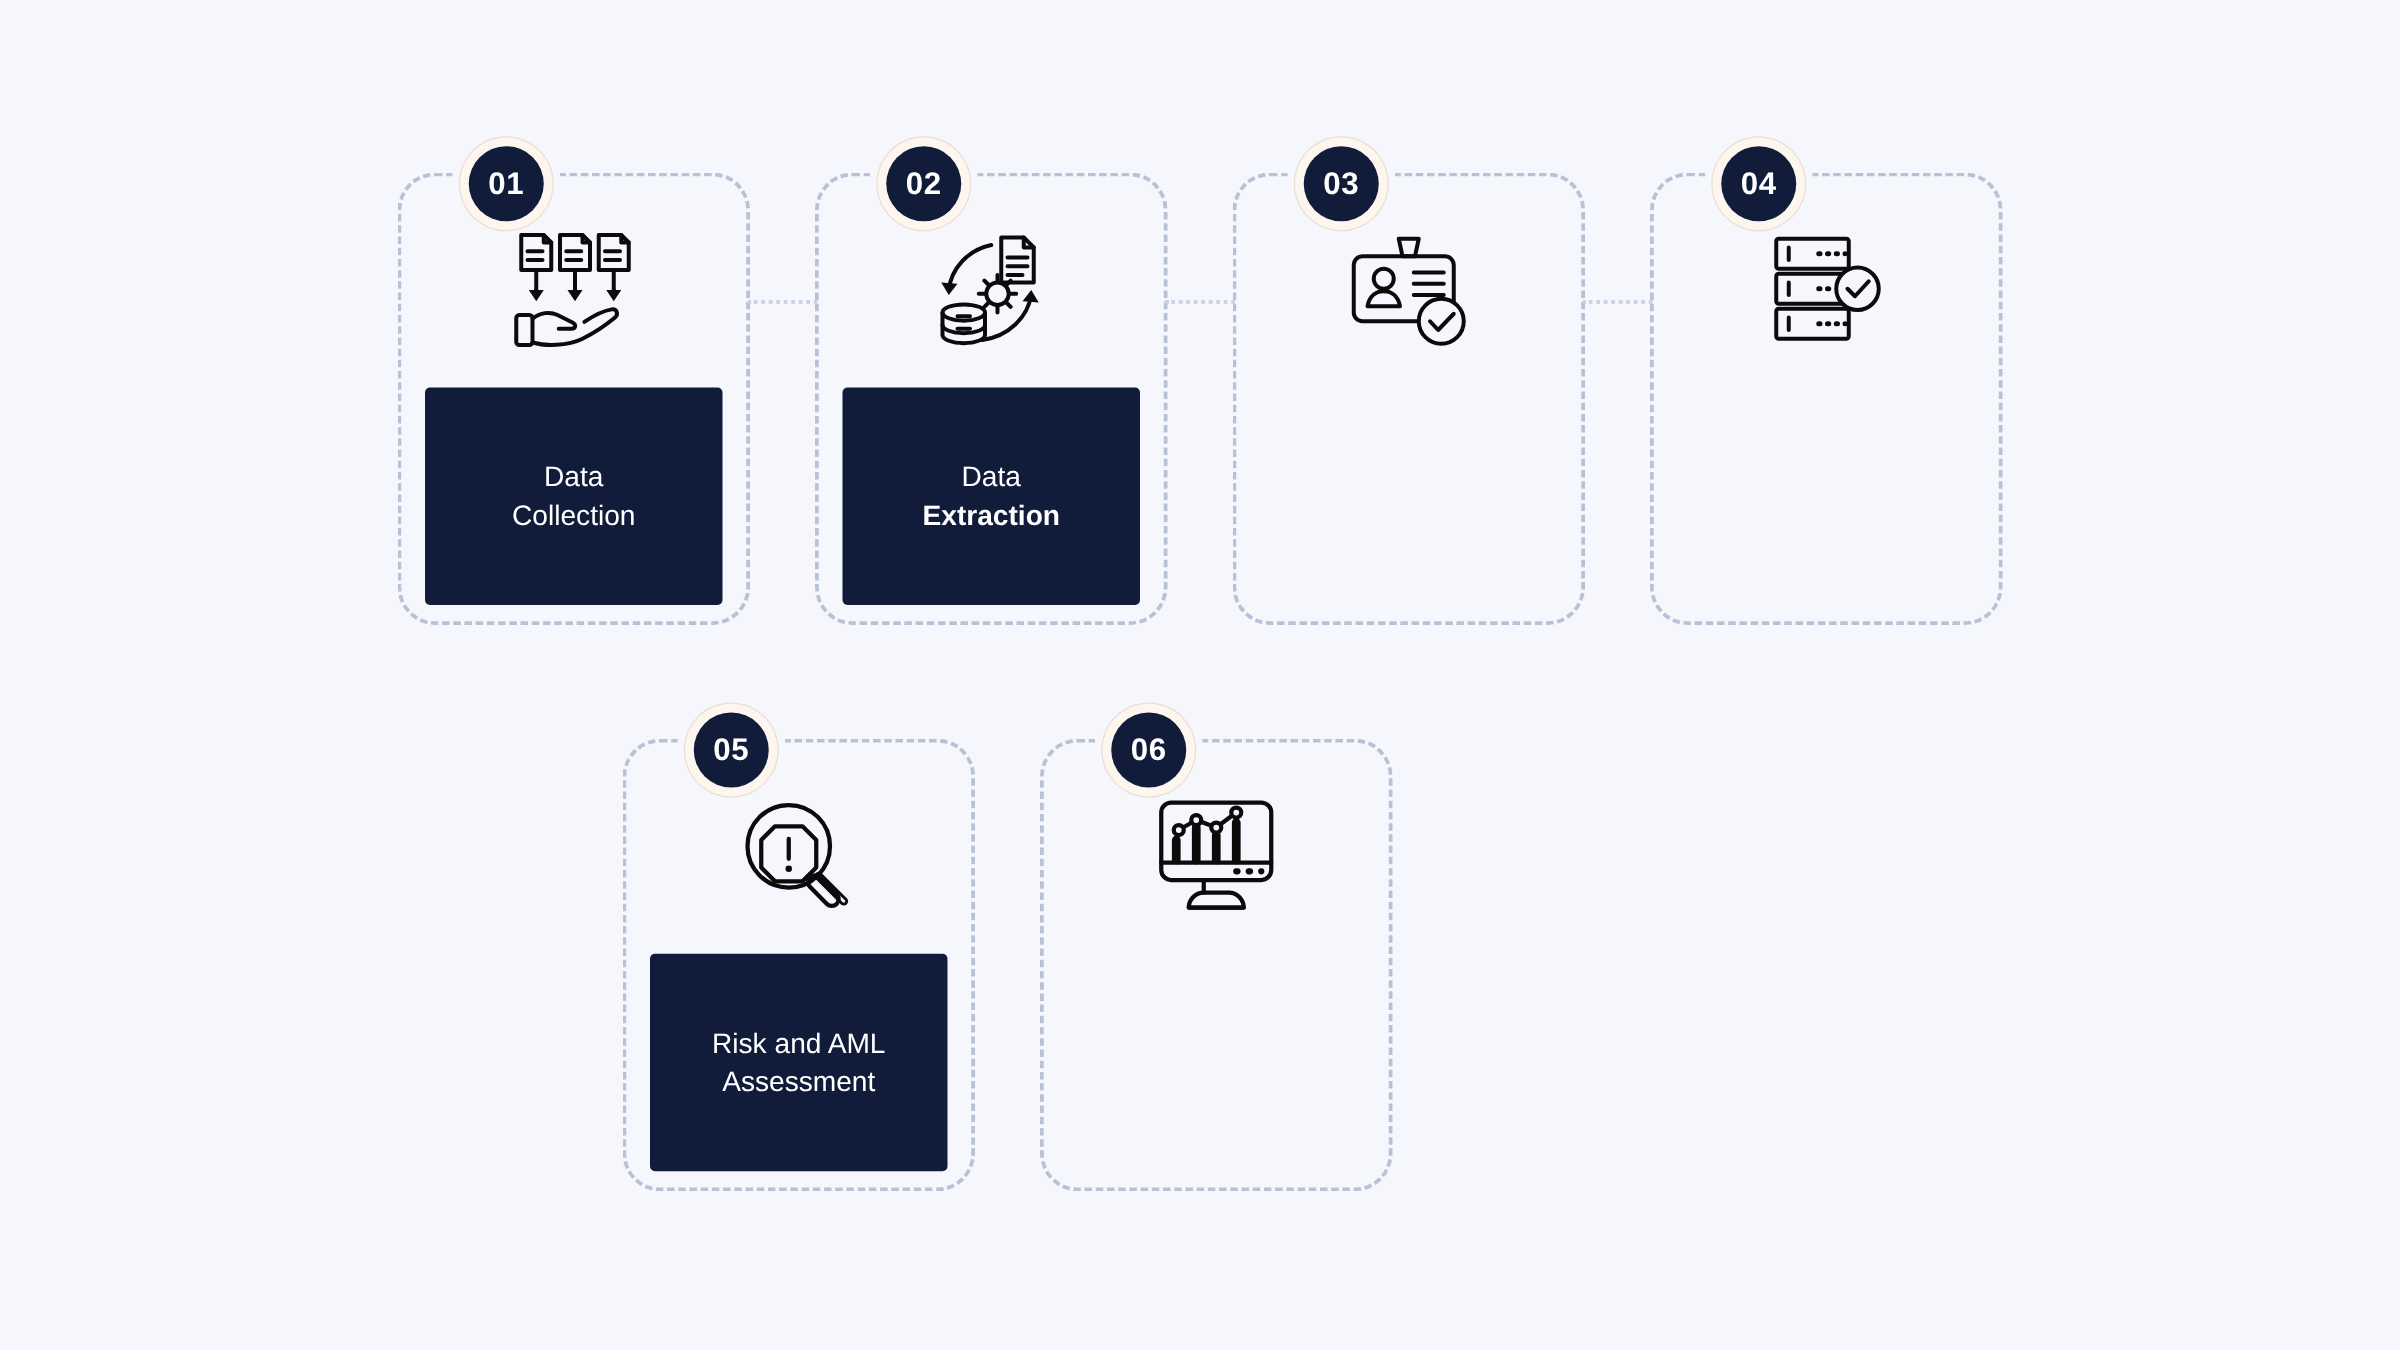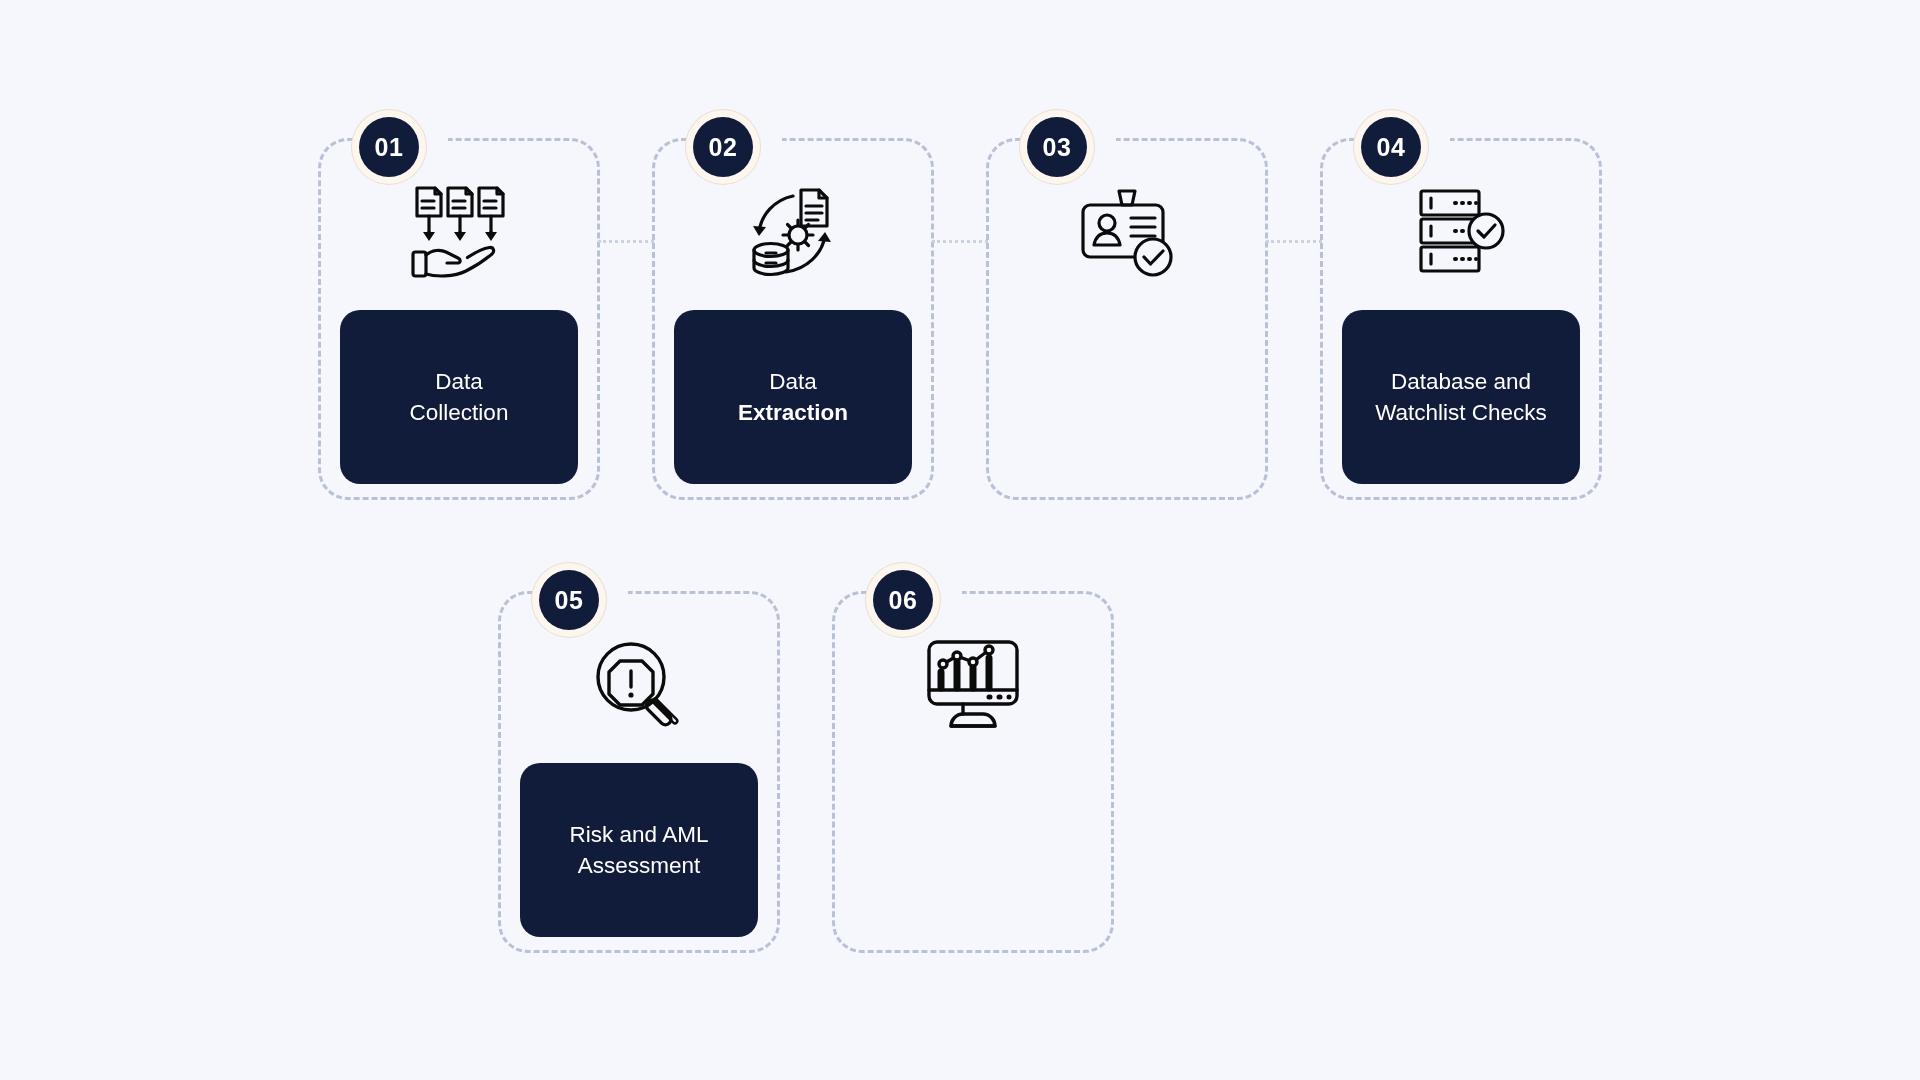--- a/index.html
+++ b/index.html
@@ -55,21 +55,21 @@
     top: 14px;
     width: 86px;
     height: 30px;
     background: #f5f7fd;
     z-index: 2;
   }
 
   
   .badge {
     position: absolute;
-    left: 34px;
+    left: 50px;
     top: 0;
     width: 74px;
     height: 74px;
     border-radius: 50%;
     background: #fdf6ee;
     box-shadow: 0 0 0 1px #e9ded2;
     z-index: 4;
     display: flex;
     align-items: center;
     justify-content: center;
@@ -105,21 +105,21 @@
   }
 
   
   .label-card {
     position: absolute;
     left: 22px;
     top: 200px;
     width: 238px;
     height: 174px;
     background: #111c3a;
-    border-radius: 20px;
+    border-radius: 4px;
     color: #ffffff;
     display: flex;
     align-items: center;
     justify-content: center;
     text-align: center;
     z-index: 3;
     padding: 0 14px;
     box-sizing: border-box;
   }
   .label-text {
@@ -234,24 +234,20 @@
       <rect x="8" y="36" width="58" height="24" rx="2"></rect>
       <rect x="8" y="64" width="58" height="24" rx="2"></rect>
       <path d="M18 15v10M18 43v10M18 71v10"></path>
       <path d="M42 20h1M49 20h1M56 20h1M63 20h0" stroke-width="4"></path>
       <path d="M42 48h1M49 48h1" stroke-width="4"></path>
       <path d="M42 76h1M49 76h1M56 76h1M63 76h0" stroke-width="4"></path>
       <circle cx="73" cy="48" r="17" fill="#f5f7fd"></circle>
       <path d="M65 48l6 6 11-12"></path>
     </svg>
         </div>
-        <div class="label-card">
-          <div class="label-text">Database and
-Watchlist Checks</div>
-        </div>
       </div>
     </div>
   <div class="row row-2">
       <div class="step">
         <div class="frame"></div>
         <div class="frame-notch"></div>
         <div class="badge">
           <div class="badge-inner">05</div>
         </div>
         <div class="icon-wrap">

